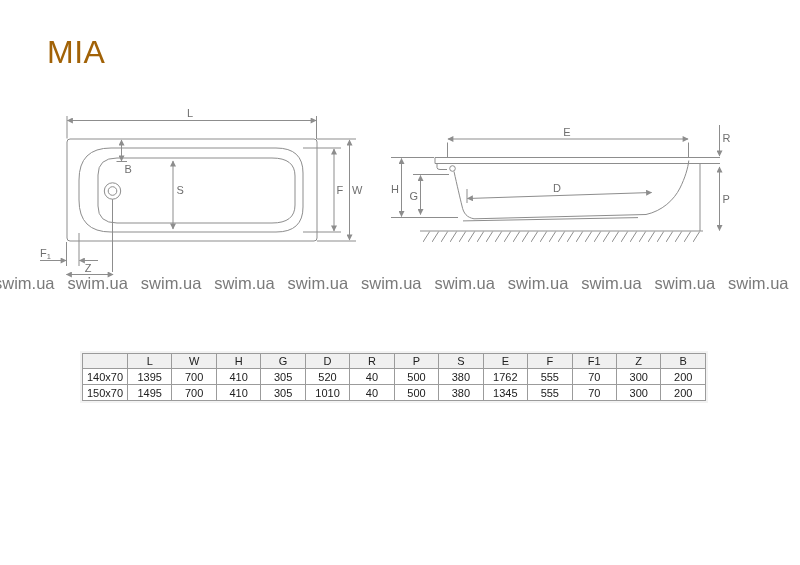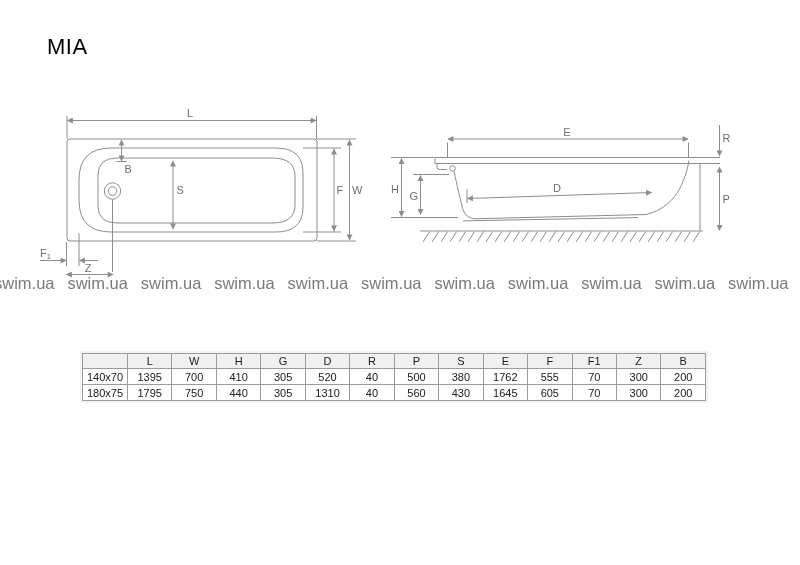--- a/index.html
+++ b/index.html
@@ -1,19 +1,19 @@
 <!DOCTYPE html>
 <html><head>
 <meta charset="utf-8">
 <style>
   html,body{margin:0;padding:0;background:#fff;}
   .page{position:relative;width:800px;height:565px;background:#ffffff;overflow:hidden;
         font-family:"Liberation Sans", sans-serif;}
-  .title{position:absolute;left:47px;top:34px;font-size:22px;letter-spacing:.5px;
-         color:#000000;font-weight:400;}
+  .title{position:absolute;left:47px;top:34px;font-size:32px;letter-spacing:.5px;
+         color:#a16207;font-weight:400;}
   svg{position:absolute;left:0;top:0;}
   .ln{stroke:#8d8d8d;stroke-width:1;fill:none;}
   .dim{font-family:"Liberation Sans",sans-serif;font-size:11px;fill:#6f6f6f;}
   .wm-row{position:absolute;left:0;top:0;width:800px;height:565px;pointer-events:none;}
   .wm{position:absolute;top:274px;font-size:16.5px;color:#7a7a7a;white-space:nowrap;}
   table.spec{position:absolute;left:82px;top:353px;width:624px;border-collapse:collapse;
              table-layout:fixed;font-size:11px;color:#202020;background:#fff;
              border:1px solid #8f8f8f;box-shadow:0 0 0 2px #f3f3f3;}
   table.spec th, table.spec td{border:1px solid #9b9b9b;text-align:center;vertical-align:middle;
              padding:0;overflow:hidden;font-weight:400;}
@@ -204,31 +204,31 @@
           <td>40</td>
           <td>500</td>
           <td>380</td>
           <td>1762</td>
           <td>555</td>
           <td>70</td>
           <td>300</td>
           <td>200</td>
         </tr>
         <tr>
-          <td>180x75</td>
-          <td>1795</td>
-          <td>750</td>
-          <td>440</td>
+          <td>150x70</td>
+          <td>1495</td>
+          <td>700</td>
+          <td>410</td>
           <td>305</td>
-          <td>1310</td>
+          <td>1010</td>
           <td>40</td>
-          <td>560</td>
-          <td>430</td>
-          <td>1645</td>
-          <td>605</td>
+          <td>500</td>
+          <td>380</td>
+          <td>1345</td>
+          <td>555</td>
           <td>70</td>
           <td>300</td>
           <td>200</td>
         </tr>
       </tbody>
   </table>
 
 </div>
 
 </body></html>

